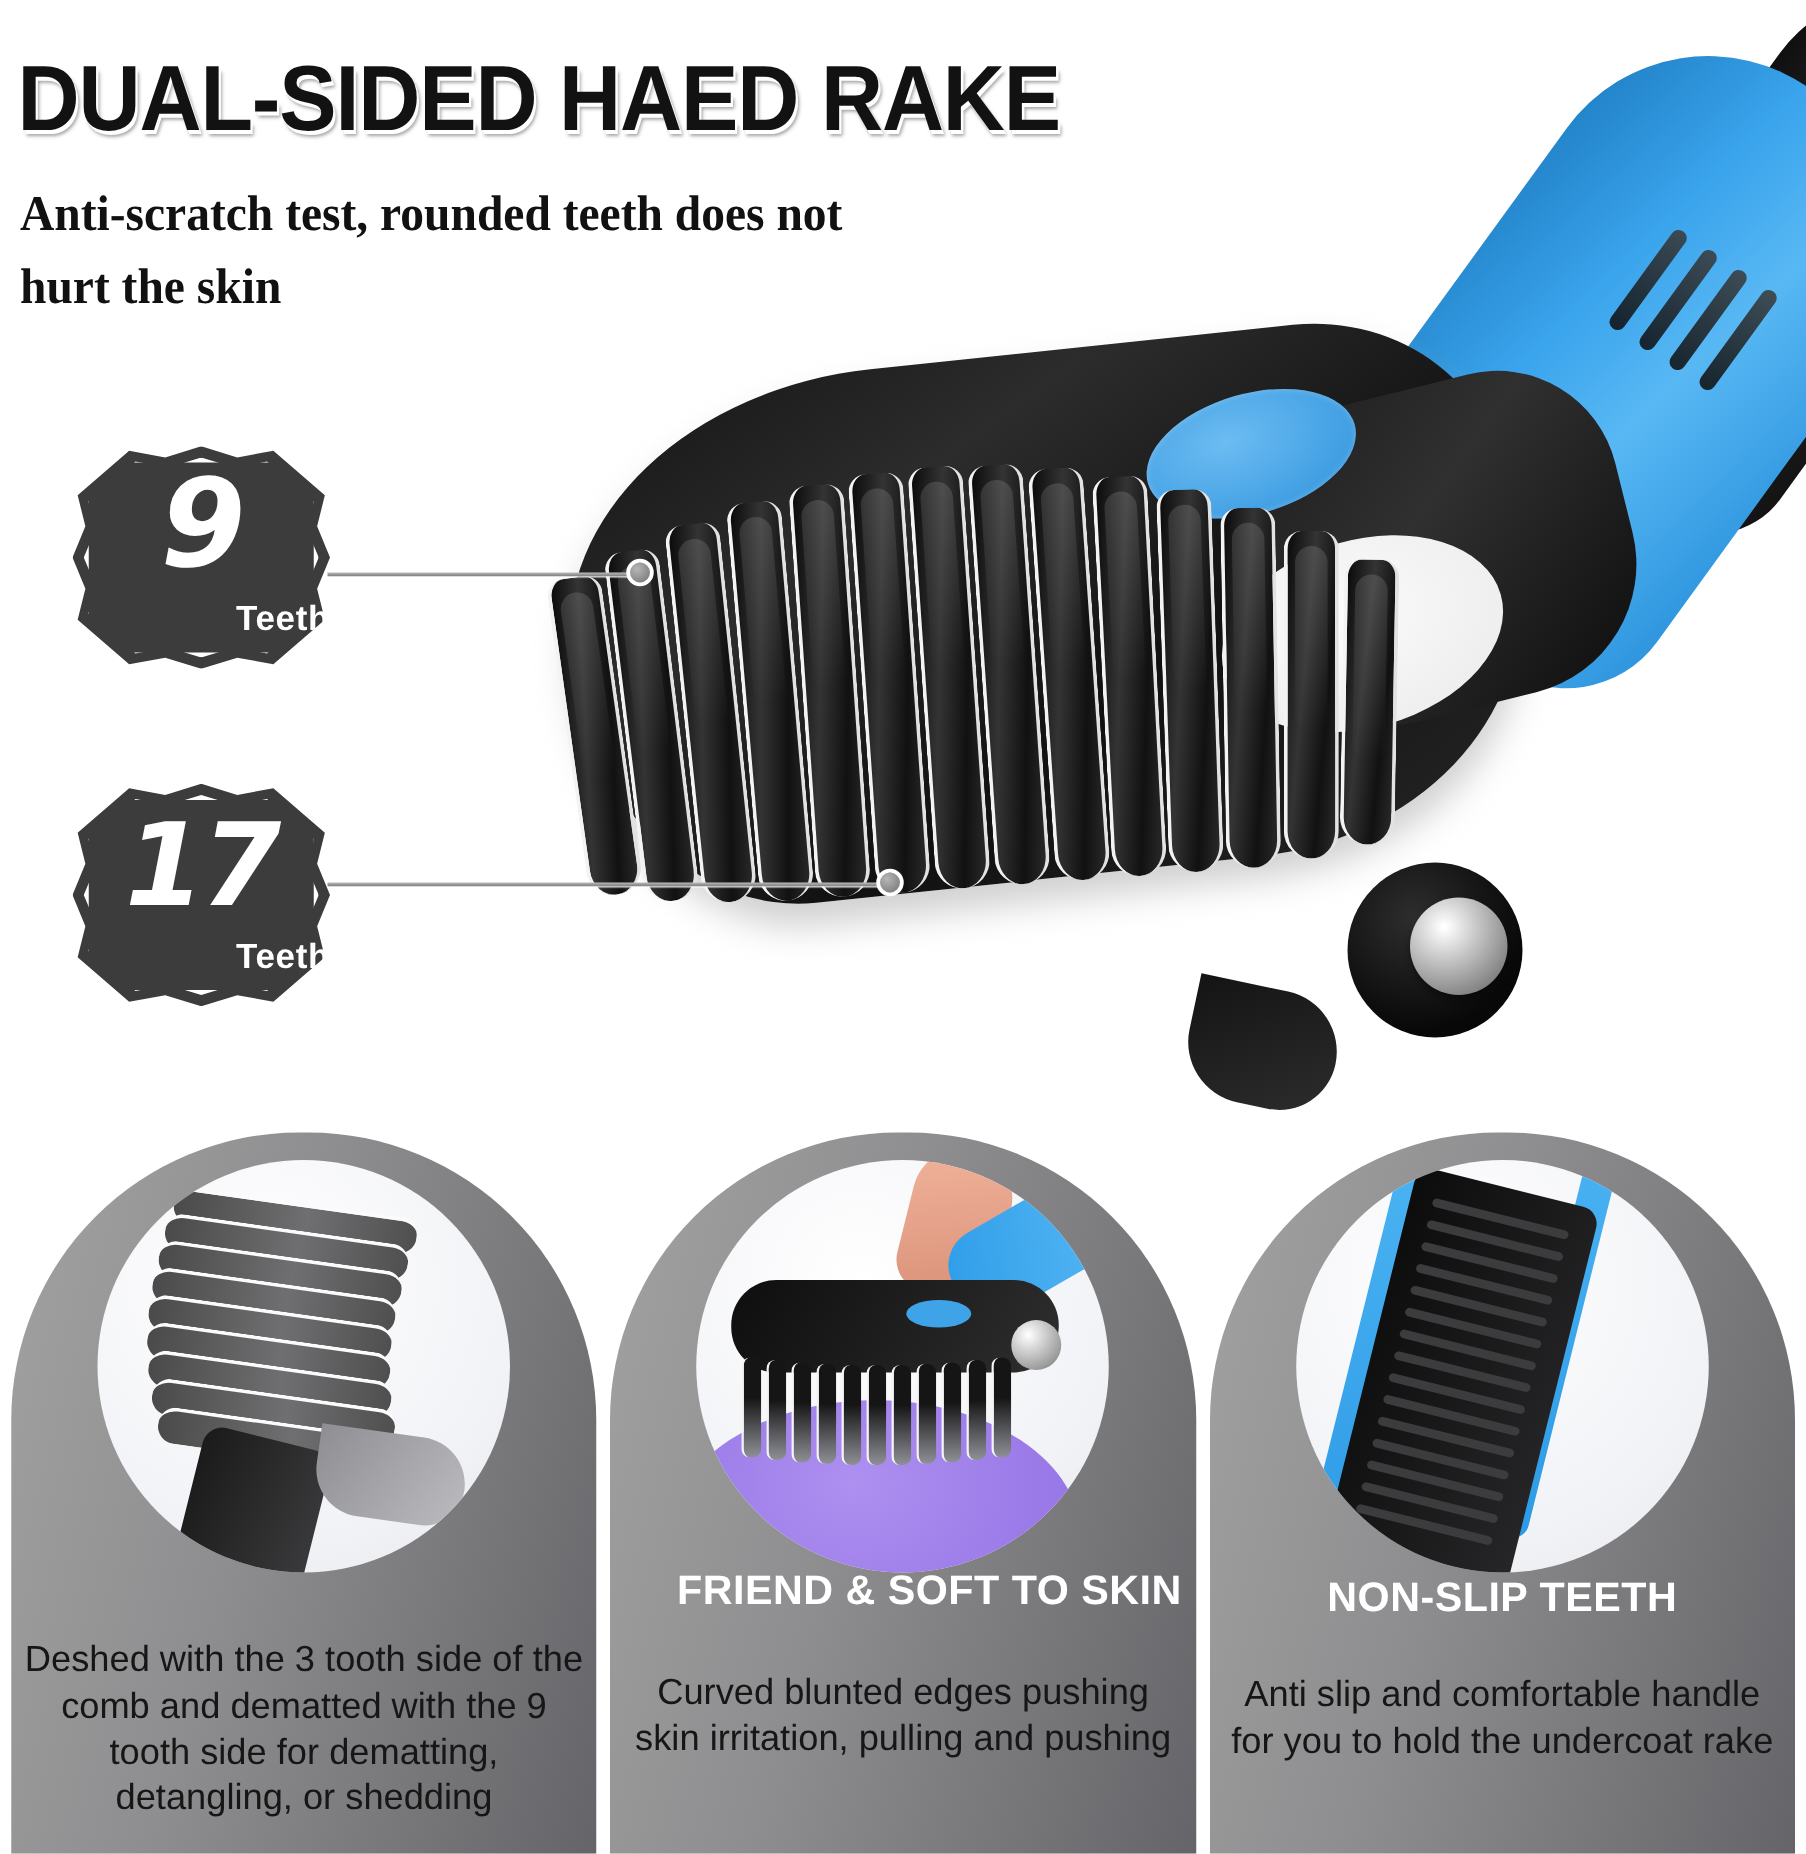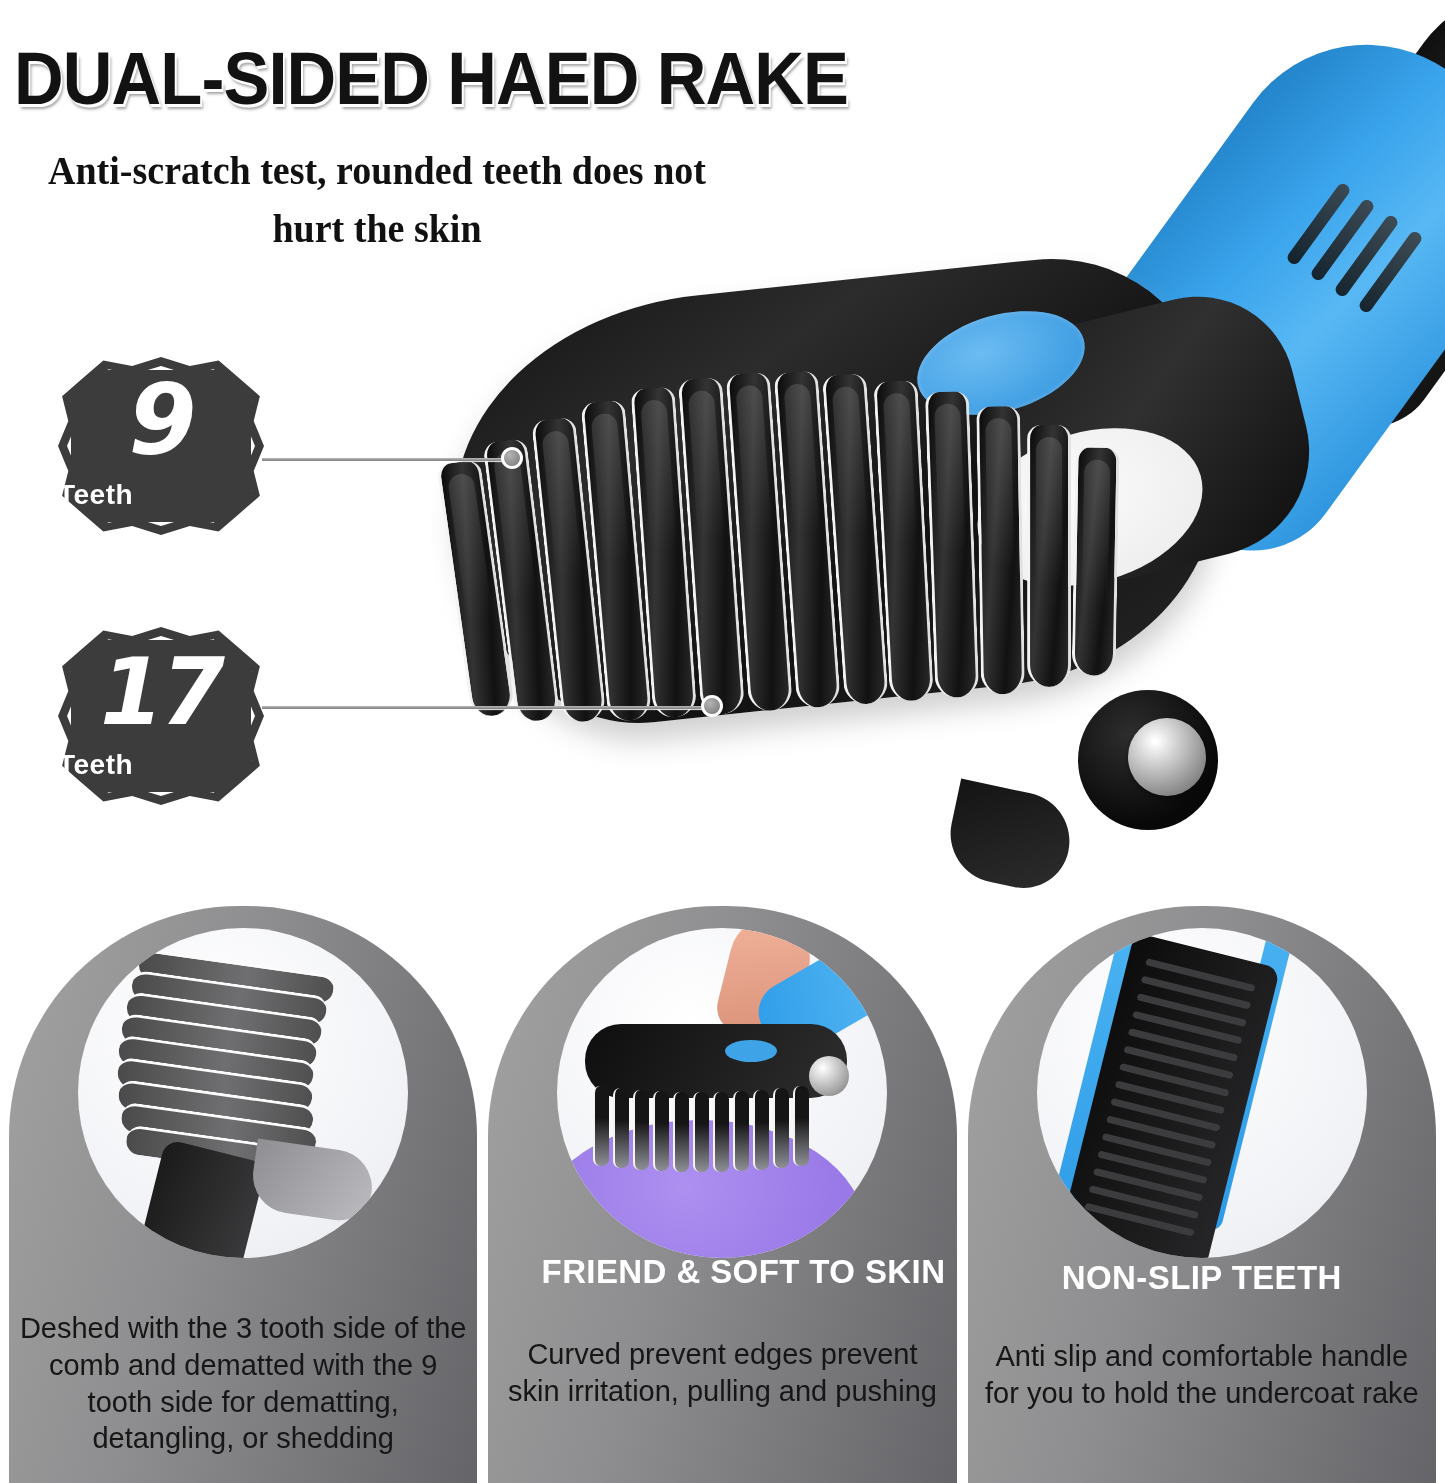--- a/index.html
+++ b/index.html
@@ -3,21 +3,21 @@
 <meta charset="utf-8">
 <style>
   html,body{margin:0;padding:0;background:#fff;}
   body{
     width:1445px;height:1483px;position:relative;overflow:hidden;
     font-family:"Liberation Sans","DejaVu Sans",sans-serif;
     background:#ffffff;
   }
 
   
-  #header{position:absolute;left:0;top:0;width:1445px;height:290px;text-align:center;}
+  #header{position:absolute;left:0;top:0;width:1445px;height:290px;}
   #title{
     position:absolute;left:14px;top:36px;
     font-family:"Liberation Sans","DejaVu Sans",sans-serif;
     font-weight:700;font-size:74px;letter-spacing:-1px;
     color:#121212;white-space:nowrap;
     transform:scaleX(.93);transform-origin:left center;
     text-shadow:
        2px 3px 0 #ffffff,
        3px 5px 3px rgba(90,90,90,.55),
       -1px -1px 0 #ffffff;
@@ -50,21 +50,21 @@
       50% 100%, 36% 95%, 22% 98%, 12% 88%, 2% 78%, 5% 64%,
       0% 50%, 5% 36%, 2% 22%, 12% 12%, 22% 2%, 36% 5%);
   }
   .badge .num{
     position:absolute;left:0;right:0;top:14px;text-align:center;
     color:#fff;font-weight:700;font-size:98px;line-height:1;
     font-style:italic;letter-spacing:-3px;
     font-family:"DejaVu Sans","Liberation Sans",sans-serif;
   }
   .badge .cap{
-    position:absolute;left:0;right:0;bottom:24px;text-align:left;
+    position:absolute;left:0;right:0;bottom:24px;text-align:right;
     color:#fff;font-weight:700;font-size:28px;letter-spacing:.5px;
   }
   #badge9{left:58px;top:357px;}
   #badge17{left:58px;top:627px;}
   #badge17 .num{font-size:92px;top:20px;}
 
   
   .callout{position:absolute;height:6px;}
   .callout .line{
     position:absolute;left:0;top:2px;height:3px;width:100%;
@@ -324,21 +324,21 @@
       <div class="p2-tooth" style="left:116px;top:164px;"></div>
       <div class="p2-tooth" style="left:136px;top:164px;"></div>
       <div class="p2-tooth" style="left:156px;top:164px;"></div>
       <div class="p2-tooth" style="left:176px;top:163px;"></div>
       <div class="p2-tooth" style="left:196px;top:162px;"></div>
       <div class="p2-tooth" style="left:216px;top:160px;"></div>
       <div class="p2-tooth" style="left:236px;top:158px;"></div>
       <div class="p2-screw"></div>
     </div>
     <div class="card-title two-line">FRIEND &amp; SOFT TO SKIN</div>
-    <div class="card-body lower">Curved prevent edges prevent skin irritation, pulling and pushing</div>
+    <div class="card-body lower">Curved blunted edges pushing skin irritation, pulling and pushing</div>
   </div>
 
   <div class="card">
     <div class="photo">
       <div class="p3-stripe" style="left:42px;top:8px;"></div>
       <div class="p3-stripe" style="left:196px;top:-14px;"></div>
       <div class="p3-pad">
         <div class="p3-rib" style="left:18px;top:22px;"></div>
         <div class="p3-rib" style="left:18px;top:40px;"></div>
         <div class="p3-rib" style="left:18px;top:58px;"></div>

